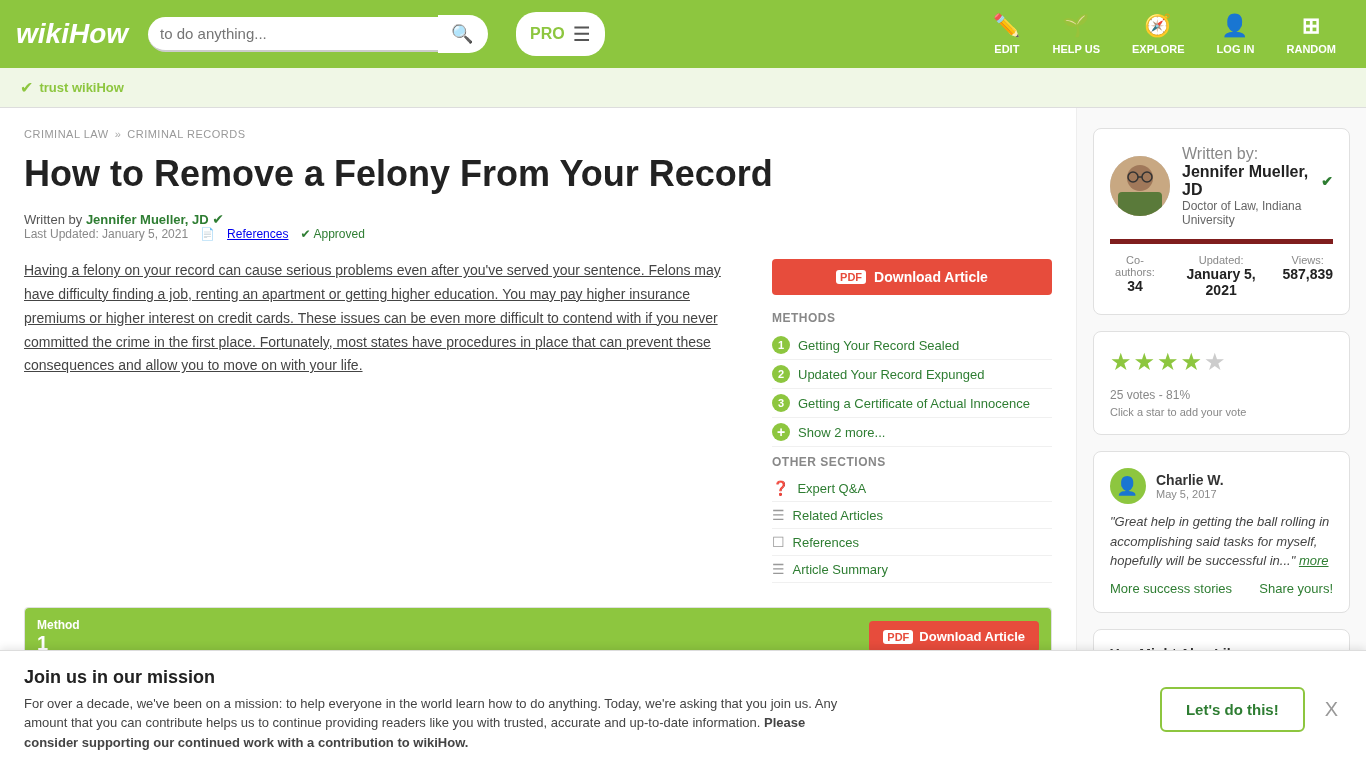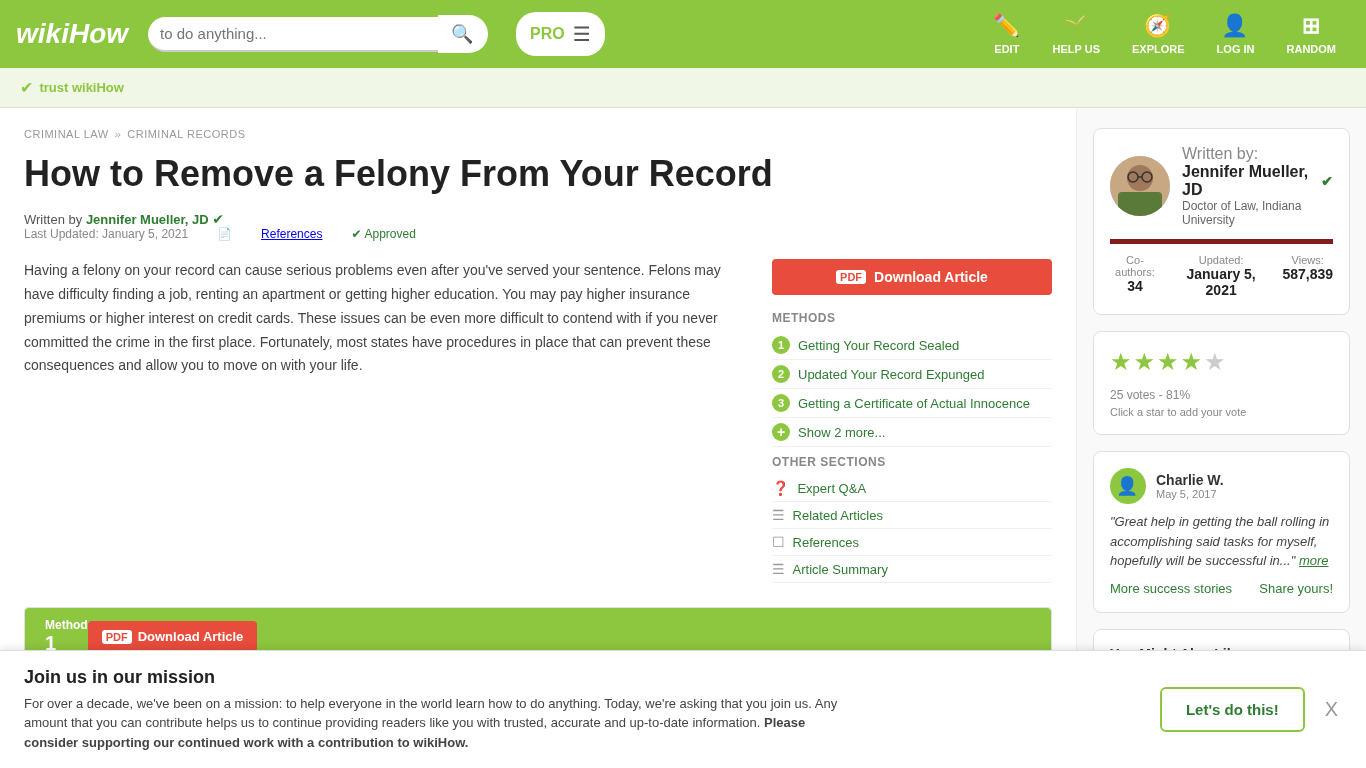--- a/index.html
+++ b/index.html
@@ -34,42 +34,42 @@
     
     .breadcrumb { font-size: 11px; color: #999; text-transform: uppercase; letter-spacing: 0.5px; margin-bottom: 12px; display: flex; gap: 6px; align-items: center; }
     .breadcrumb a { color: #999; text-decoration: none; }
 
     
     .article-title { font-size: 36px; font-weight: bold; color: #222; margin-bottom: 16px; line-height: 1.2; }
 
     
     .author-line { font-size: 13px; color: #555; }
     .author-line a { color: #2e7d32; font-weight: bold; text-decoration: none; }
-    .author-meta { font-size: 12px; color: #888; display: flex; gap: 29px; align-items: center; margin-bottom: 18px; }
+    .author-meta { font-size: 12px; color: #888; display: flex; gap: 12px; align-items: center; margin-bottom: 18px; }
     .approved-badge { color: #2e7d32; display: flex; align-items: center; gap: 3px; }
 
     
     .content-row { display: flex; gap: 28px; }
     .article-body { flex: 1; }
-    .article-body p { font-size: 14px; line-height: 1.7; color: #444; }
+    .article-body p { font-size: 14px; line-height: 1.7; color: #444; text-decoration: underline; }
 
     
     .toc-panel { width: 280px; min-width: 260px; }
     .download-btn { background: #e74c3c; color: white; padding: 10px 18px; border: none; border-radius: 4px; cursor: pointer; font-size: 14px; font-weight: bold; display: flex; align-items: center; gap: 8px; margin-bottom: 16px; width: 100%; justify-content: center; }
     .download-btn .pdf-icon { background: white; color: #e74c3c; border-radius: 3px; padding: 1px 4px; font-size: 11px; font-weight: bold; }
     .toc-section { margin-bottom: 8px; }
     .toc-label { font-size: 12px; font-weight: bold; color: #888; text-transform: uppercase; letter-spacing: 0.5px; margin-bottom: 6px; }
     .toc-item { display: flex; align-items: center; gap: 8px; padding: 5px 0; font-size: 13px; color: #2e7d32; cursor: pointer; border-bottom: 1px solid #f0f0f0; }
     .toc-num { background: #8dc63f; color: white; border-radius: 50%; width: 18px; height: 18px; display: flex; align-items: center; justify-content: center; font-size: 11px; font-weight: bold; flex-shrink: 0; }
     .toc-num-plus { background: #8dc63f; color: white; border-radius: 50%; width: 18px; height: 18px; display: flex; align-items: center; justify-content: center; font-size: 14px; font-weight: bold; flex-shrink: 0; }
     .toc-icon { color: #999; font-size: 14px; flex-shrink: 0; }
 
     
     .method-section { background: #fff; border: 1px solid #e0e0e0; border-radius: 4px; margin-top: 16px; }
-    .method-header { background: #8dc63f; color: white; padding: 10px 20px; display: flex; align-items: center; justify-content: flex-start; border-radius: 4px 4px 0 0; }
+    .method-header { background: #8dc63f; color: white; padding: 10px 12px; display: flex; align-items: center; justify-content: space-between; border-radius: 4px 4px 0 0; }
     .method-label { font-size: 12px; font-weight: bold; }
     .method-title { font-size: 20px; font-weight: bold; color: #222; padding: 12px 16px 8px; }
     .method-download { background: #e74c3c; color: white; padding: 8px 14px; border: none; border-radius: 4px; cursor: pointer; font-size: 13px; font-weight: bold; display: flex; align-items: center; gap: 6px; }
 
     
     .right-sidebar { width: 290px; padding: 20px 16px; background: #f9f9f9; border-left: 1px solid #eee; }
     .author-card { background: white; border: 1px solid #e0e0e0; border-radius: 8px; padding: 16px; margin-bottom: 16px; }
     .author-card-header { display: flex; align-items: center; gap: 12px; margin-bottom: 12px; }
     .author-avatar { width: 60px; height: 60px; border-radius: 50%; background: #ccc; overflow: hidden; display: flex; align-items: center; justify-content: center; font-size: 24px; color: #666; flex-shrink: 0; }
     .author-info { flex: 1; }

